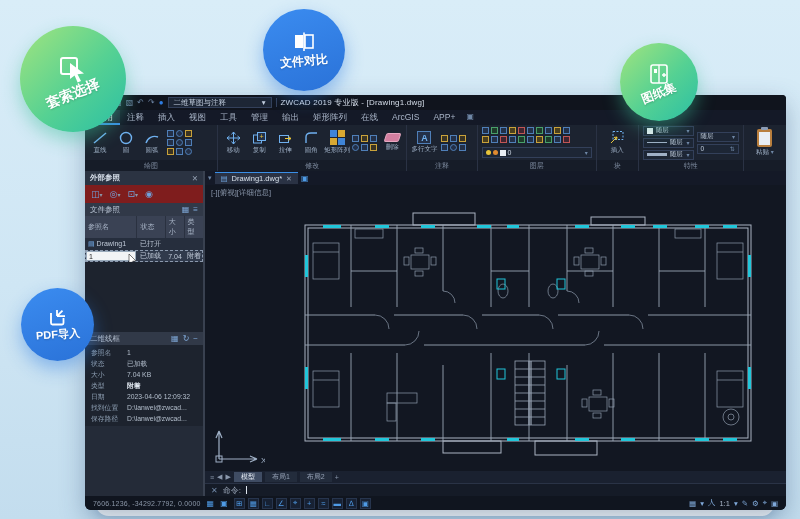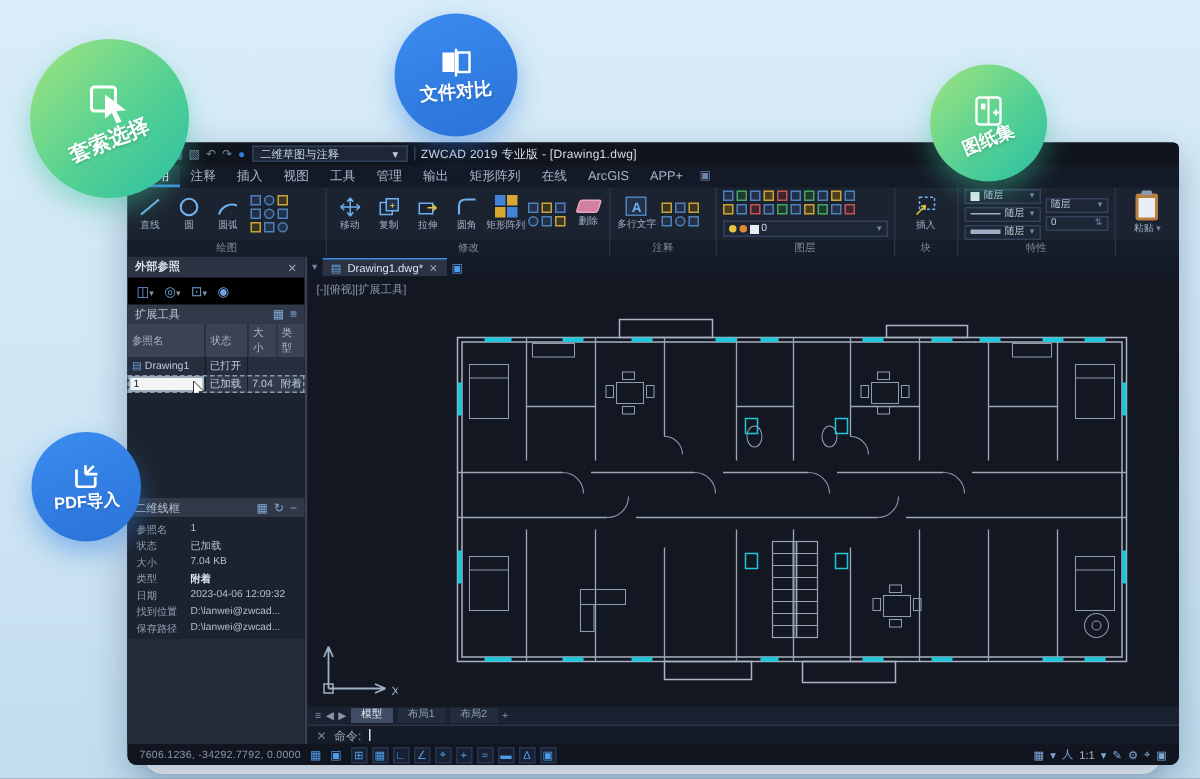--- a/index.html
+++ b/index.html
@@ -55,21 +55,21 @@
   .propcol{display:flex;flex-direction:column;gap:2px;flex:1;min-width:0;}
   .prow{display:flex;align-items:center;gap:3px;border:1px solid #33405a;background:#1d2635;height:10px;padding:0 3px;font-size:6.5px;color:#c4d0e0;justify-content:space-between;}
   .prow .lft{display:flex;align-items:center;gap:3px;min-width:0;}
   .lnthin{width:20px;height:1px;background:#9fb0c6;} .lnthick{width:20px;height:3px;background:#9fb0c6;}
   .cv{color:#6f87a6;font-size:6px;}
 
   
   .main{flex:1;display:flex;min-height:0;}
 
   
-  .palette{width:120px;background:#000000;display:flex;flex-direction:column;border-right:2px solid #394150;font-size:7.5px;}
+  .palette{width:120px;background:#7f1d1d;display:flex;flex-direction:column;border-right:2px solid #394150;font-size:7.5px;}
   .pal-head{height:14px;background:#2b3342;display:flex;align-items:center;justify-content:space-between;padding:0 5px;color:#d5dde8;font-weight:bold;}
   .pal-tools{height:18px;display:flex;align-items:center;gap:7px;padding:0 6px;color:#6fa3dd;font-size:9px;}
   .pal-tools b{font-size:6px;color:#8a96a8;font-weight:normal;}
   .sec-head{height:13px;background:#313948;display:flex;align-items:center;justify-content:space-between;padding:0 5px;color:#b9c4d4;}
   .sec-head .ic{color:#7fa8d8;font-size:8px;display:flex;gap:4px;}
   .xtable{width:100%;border-collapse:collapse;table-layout:fixed;}
   .xtable th{background:#3a4254;color:#aab6c8;font-weight:normal;font-size:7px;text-align:left;padding:1px 3px;border-right:1px solid #2a3140;}
   .xtable td{color:#c0cad8;font-size:7px;padding:1px 3px;white-space:nowrap;overflow:hidden;}
   tr.sel{background:#262e3d;}
   tr.editrow{background:#303a4c;outline:1px dashed #8b99ad;outline-offset:-1px;}
@@ -385,21 +385,21 @@
         <span>外部参照</span>
         <span style="color:#97a3b5;font-weight:normal;">✕</span>
       </div>
       <div class="pal-tools">
         <span><span>◫</span><b>▾</b></span>
         <span><span>◎</span><b>▾</b></span>
         <span><span>⊡</span><b>▾</b></span>
         <span><span>◉</span></span>
       </div>
       <div class="sec-head">
-        <span>扩展工具</span>
+        <span>文件参照</span>
         <span class="ic">
           <span>▦</span>
           <span>≡</span>
         </span>
       </div>
       <table class="xtable">
         <colgroup>
             <col style="width:44%">
             <col style="width:24%">
             <col style="width:16%">
@@ -480,21 +480,21 @@
         <span class="dt-caret">▾</span>
         <div class="doctab">
           <span style="color:#6fa3dd;">▤</span>
           <span>Drawing1.dwg*</span>
           <span class="dx">✕</span>
         </div>
         <span class="dt-new">▣</span>
       </div>
 
       <div class="canvas">
-        <div class="vp-label">[-][俯视][扩展工具]</div>
+        <div class="vp-label">[-][俯视][详细信息]</div>
 
         <svg class="planwrap" viewBox="0 0 478 270" fill="none">
           <g stroke="#aab4c2" stroke-width="1">
             <rect x="14" y="30" width="446" height="216"></rect>
             <rect x="17" y="33" width="440" height="210"></rect>
             <rect x="122" y="18" width="62" height="12"></rect>
             <rect x="300" y="22" width="54" height="8"></rect>
             <rect x="152" y="246" width="58" height="12"></rect>
             <rect x="244" y="246" width="62" height="14"></rect>
           </g>

